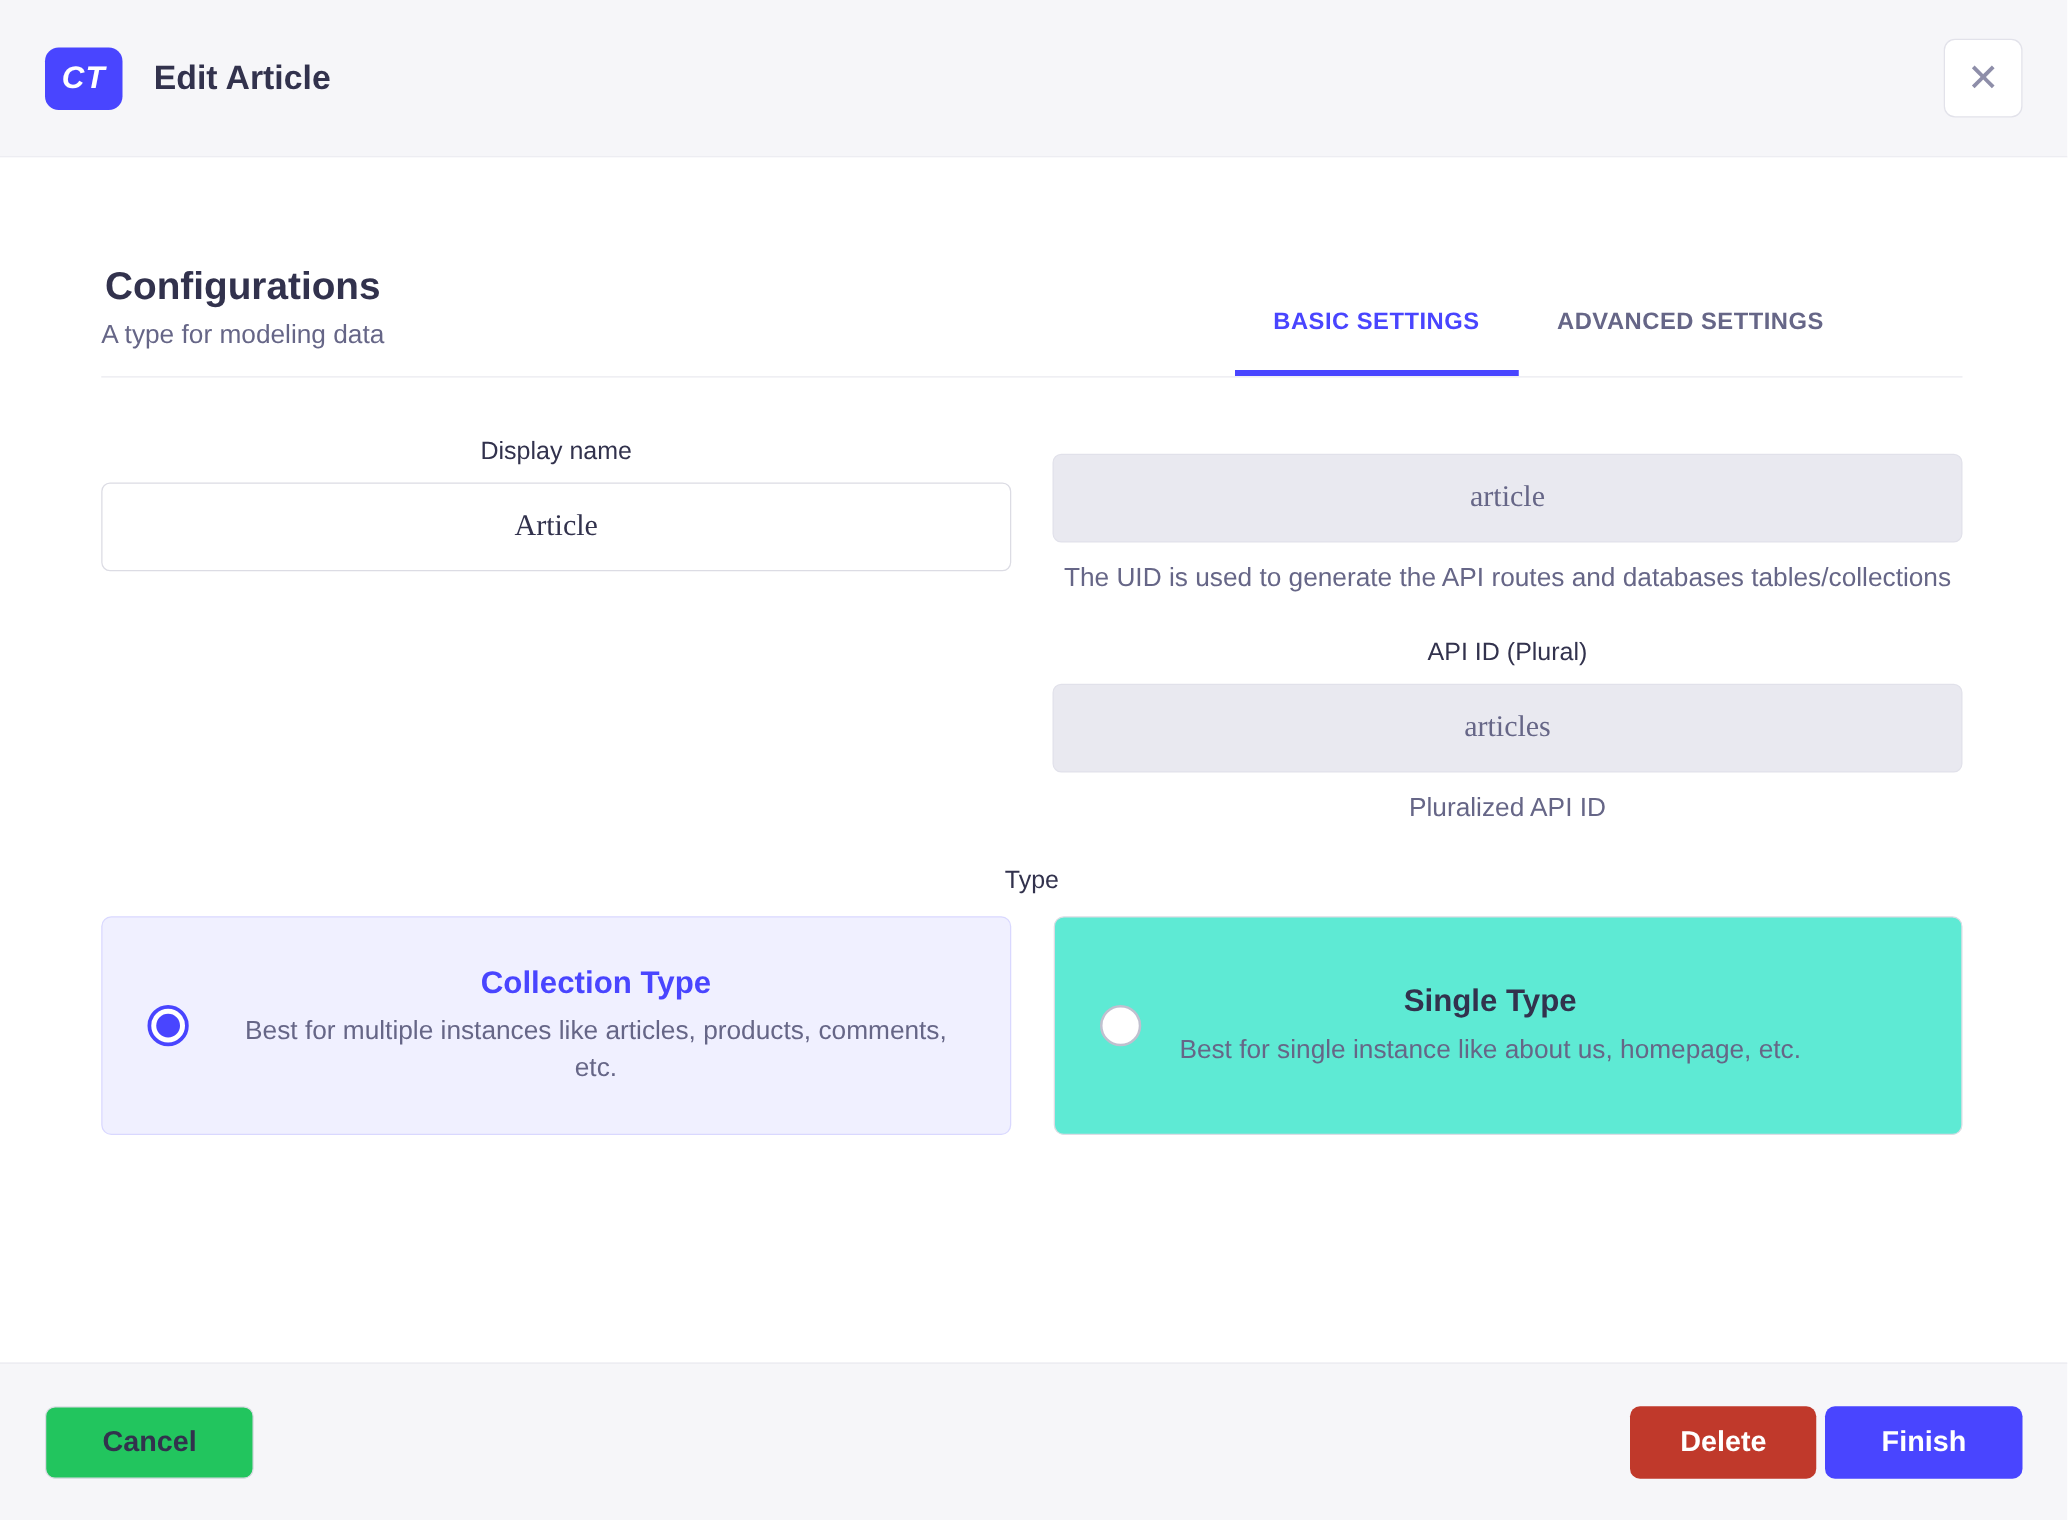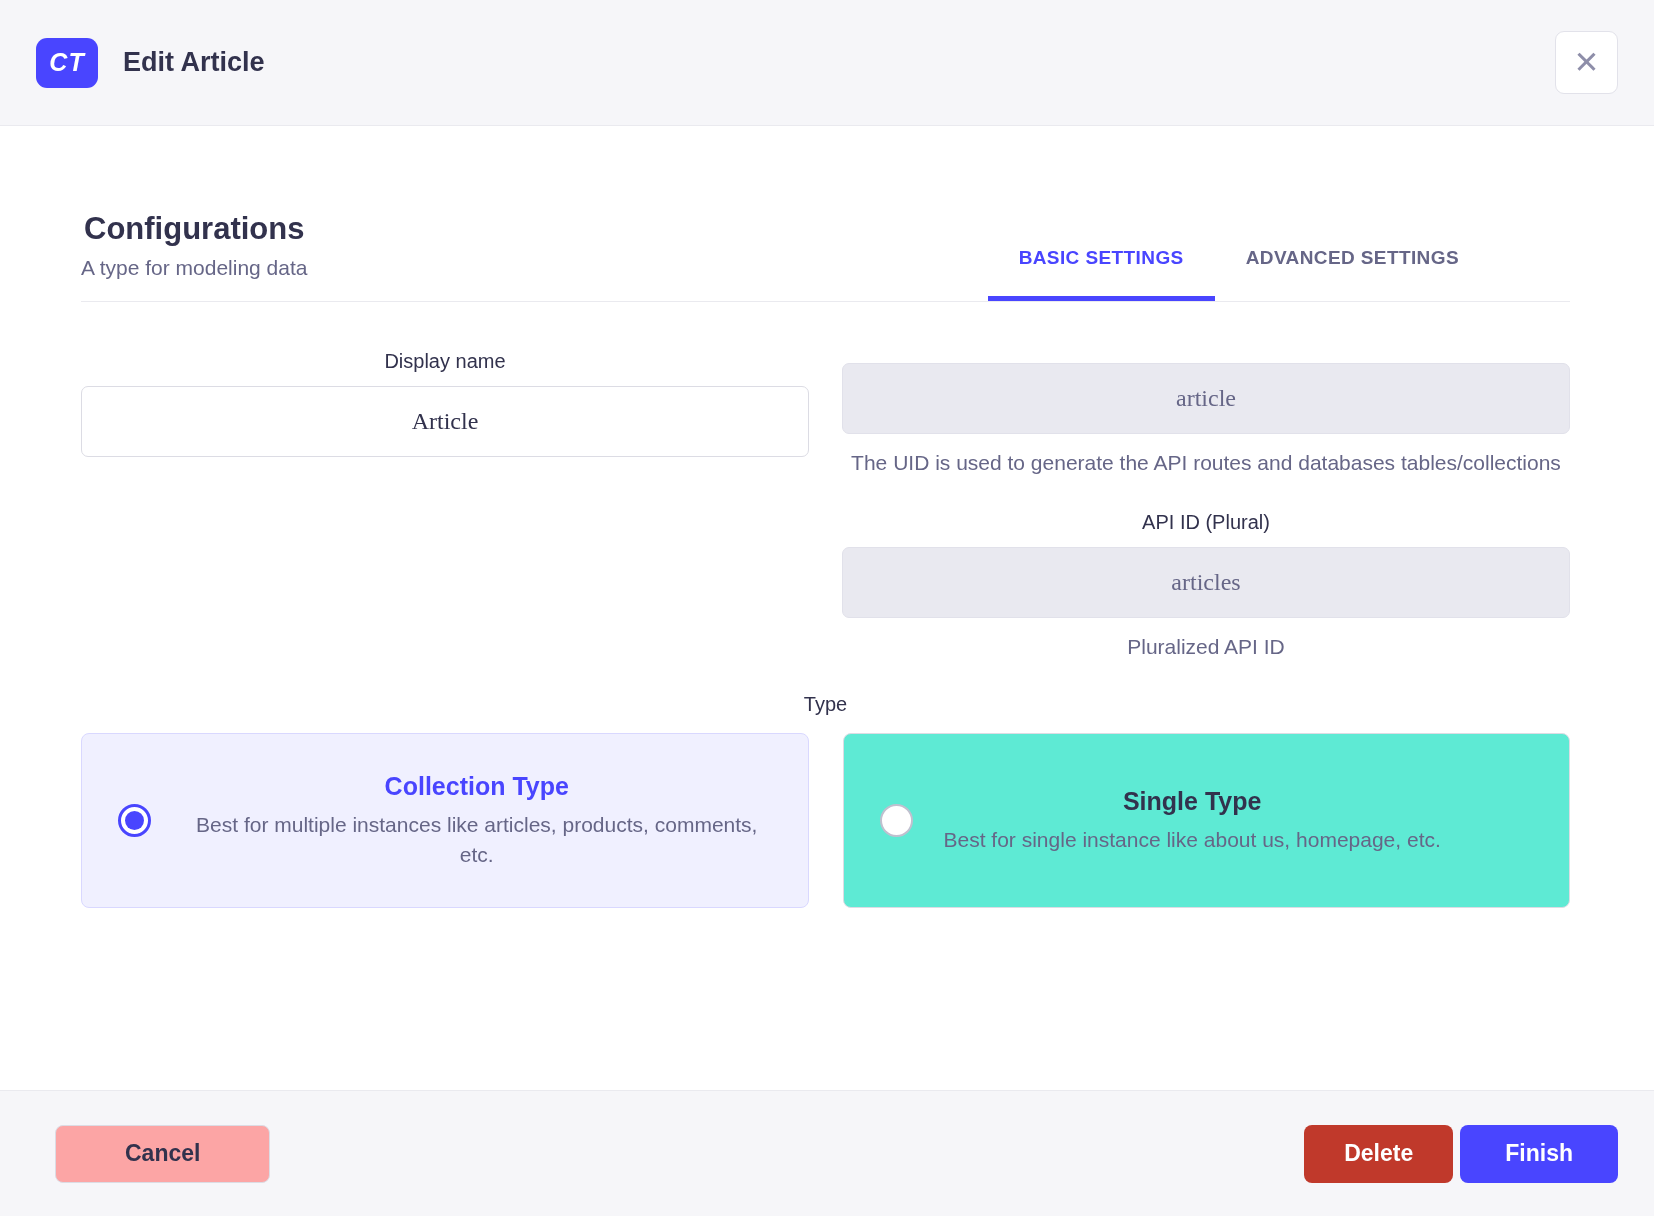--- a/index.html
+++ b/index.html
@@ -95,21 +95,21 @@
   .modal-footer{
     height:126px;flex:none;background:var(--neutral-bg);
     border-top:1px solid var(--divider);
     display:flex;align-items:center;justify-content:space-between;padding:0 36px;
   }
   .btn{
     height:58px;border-radius:8px;font-size:23px;font-weight:700;cursor:pointer;
     font-family:"Liberation Sans",sans-serif;border:none;
     display:inline-flex;align-items:center;justify-content:center;
   }
-  .btn-cancel{background:#fca5a5;border:1px solid var(--border);color:var(--text-dark);padding:0 69px;margin-left:19px;}
+  .btn-cancel{background:#22c55e;border:1px solid var(--border);color:var(--text-dark);padding:0 45px;}
   .footer-right{display:flex;gap:7px;}
   .btn-delete{background:var(--danger);color:#fff;padding:0 40px;}
   .btn-finish{background:var(--primary);color:#fff;padding:0 45px;}
 </style>
 </head>
 <body>
 
 <div class="modal">
 
   <header class="modal-header">

